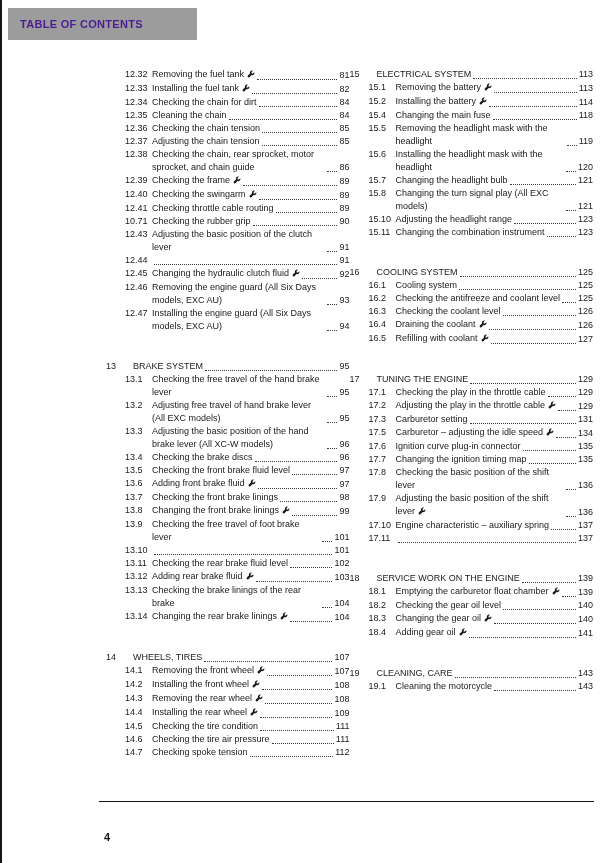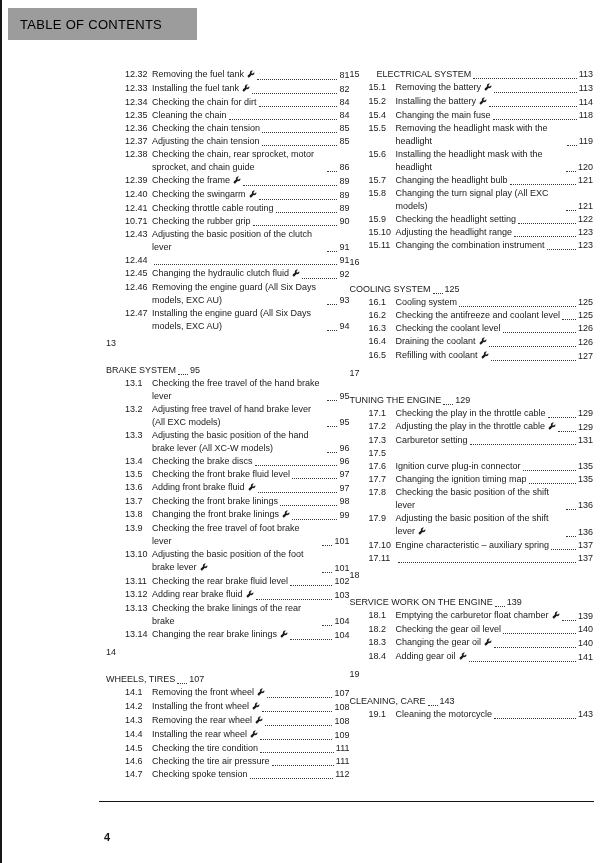--- a/index.html
+++ b/index.html
@@ -17,36 +17,36 @@
     width: 2px; height: 863px; background: #161616;
   }
   .header-box {
     position: absolute; left: 8px; top: 8px;
     width: 189px; height: 32px;
     background: #9c9c9c;
     display: flex; align-items: center;
     padding-left: 12px; box-sizing: border-box;
   }
   .header-box .title {
-    font-size: 13px; font-weight: normal;
-    color: #000000; letter-spacing: 0.3px;
+    font-size: 11px; font-weight: bold;
+    color: #4c1d95; letter-spacing: 0.3px;
   }
   .toc {
     position: absolute; left: 106px; top: 68px;
     width: 487px;
     display: flex; 
   }
   .col { flex: 1 1 0; min-width: 0; }
   .row {
     display: flex; align-items: flex-start;
     font-size: 9px; line-height: 13px; color: #1a1a1a;
   }
   .row .num { flex: 0 0 27px; }
   .row.sub { padding-left: 19px; }
-  .row.chapter:not(:first-child) { margin-top: 4px; flex-direction: column; }
+  .row.chapter:not(:first-child) { margin-top: 27px; }
   .row .body {
     flex: 1 1 0; min-width: 0;
     display: flex; align-items: flex-end;
   }
   .row .text { flex: 0 1 auto; min-width: 0; }
   .row .leader {
     flex: 1 0 10px;
     border-bottom: 1px dotted #3a3a3a;
     margin: 0 2px 2px 2px;
     height: 1px; align-self: flex-end;
@@ -292,23 +292,20 @@
           <span class="num">13.9</span>
           <span class="body">
             <span class="text">Checking the free travel of foot brake lever</span>
             <span class="leader"></span>
             <span class="pg">101</span>
           </span>
         </div>
         <div class="row sub">
           <span class="num">13.10</span>
           <span class="body">
-            <span class="text">Adjusting the basic position of the foot brake lever<span class="wrench"><svg viewBox="0 0 12 12" width="8" height="8" aria-hidden="true">
-                  <path d="M10.8 3.2 L8.9 5.1 L6.9 5.1 L6.9 3.1 L8.8 1.2 C7.6 0.7 6.1 0.9 5.2 1.8 C4.3 2.7 4.1 4 4.5 5.1 L1.2 8.4 C0.7 8.9 0.7 9.8 1.2 10.3 L1.7 10.8 C2.2 11.3 3.1 11.3 3.6 10.8 L6.9 7.5 C8 7.9 9.3 7.7 10.2 6.8 C11.1 5.9 11.3 4.4 10.8 3.2 Z" fill="#1a1a1a"></path>
-                </svg></span></span>
             <span class="leader"></span>
             <span class="pg">101</span>
           </span>
         </div>
         <div class="row sub">
           <span class="num">13.11</span>
           <span class="body">
             <span class="text">Checking the rear brake fluid level</span>
             <span class="leader"></span>
             <span class="pg">102</span>
@@ -478,28 +475,20 @@
         </div>
         <div class="row sub">
           <span class="num">15.8</span>
           <span class="body">
             <span class="text">Changing the turn signal play (All EXC models)</span>
             <span class="leader"></span>
             <span class="pg">121</span>
           </span>
         </div>
         <div class="row sub">
-          <span class="num">15.9</span>
-          <span class="body">
-            <span class="text">Checking the headlight setting</span>
-            <span class="leader"></span>
-            <span class="pg">122</span>
-          </span>
-        </div>
-        <div class="row sub">
           <span class="num">15.10</span>
           <span class="body">
             <span class="text">Adjusting the headlight range</span>
             <span class="leader"></span>
             <span class="pg">123</span>
           </span>
         </div>
         <div class="row sub">
           <span class="num">15.11</span>
           <span class="body">
@@ -589,20 +578,27 @@
         <div class="row sub">
           <span class="num">17.3</span>
           <span class="body">
             <span class="text">Carburetor setting</span>
             <span class="leader"></span>
             <span class="pg">131</span>
           </span>
         </div>
         <div class="row sub">
           <span class="num">17.5</span>
+          <span class="body">
+            <span class="text">Carburetor – adjusting the idle speed<span class="wrench"><svg viewBox="0 0 12 12" width="8" height="8" aria-hidden="true">
+                  <path d="M10.8 3.2 L8.9 5.1 L6.9 5.1 L6.9 3.1 L8.8 1.2 C7.6 0.7 6.1 0.9 5.2 1.8 C4.3 2.7 4.1 4 4.5 5.1 L1.2 8.4 C0.7 8.9 0.7 9.8 1.2 10.3 L1.7 10.8 C2.2 11.3 3.1 11.3 3.6 10.8 L6.9 7.5 C8 7.9 9.3 7.7 10.2 6.8 C11.1 5.9 11.3 4.4 10.8 3.2 Z" fill="#1a1a1a"></path>
+                </svg></span></span>
+            <span class="leader"></span>
+            <span class="pg">134</span>
+          </span>
         </div>
         <div class="row sub">
           <span class="num">17.6</span>
           <span class="body">
             <span class="text">Ignition curve plug-in connector</span>
             <span class="leader"></span>
             <span class="pg">135</span>
           </span>
         </div>
         <div class="row sub">

